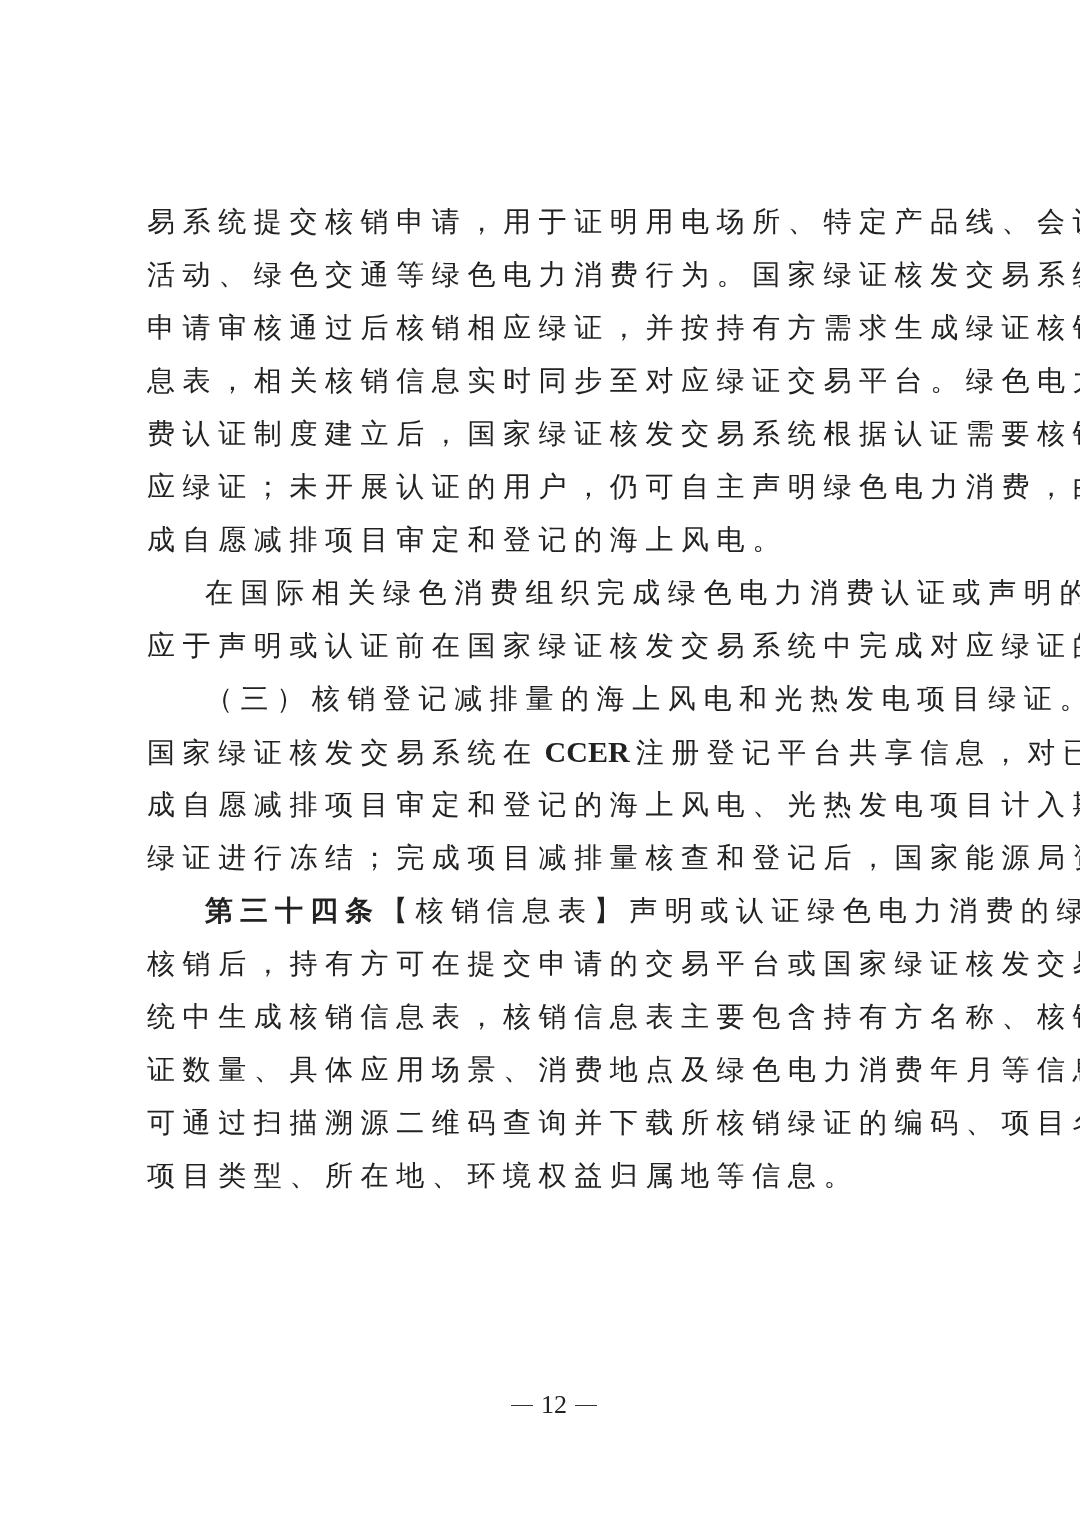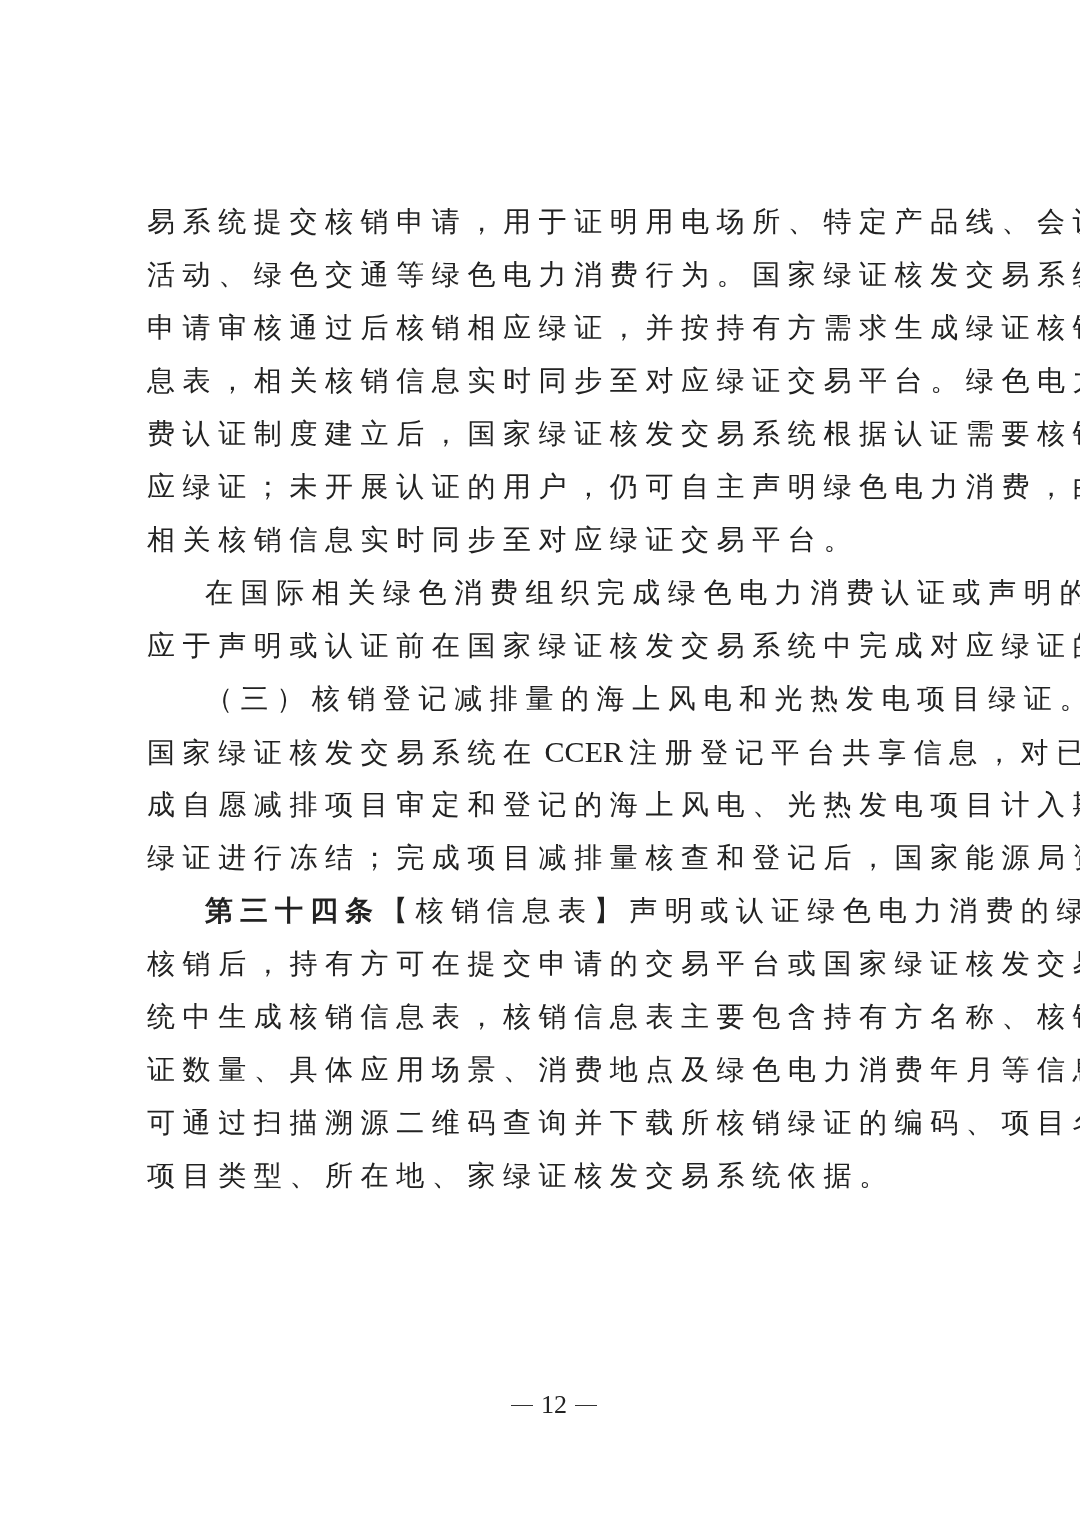--- a/index.html
+++ b/index.html
@@ -44,20 +44,21 @@
       font-family: "DejaVu Sans", "Liberation Sans", sans-serif;
       font-weight: bold;
       letter-spacing: 7px;
       text-align: right;
     }
     .line .latin {
       font-family: "Liberation Serif", serif;
       letter-spacing: 0;
       font-size: 30px;
       margin: 0 6px;
+      font-weight: bold;
     }
     .page-number {
       position: absolute;
       left: 14px;
       width: 1080px;
       top: 1390px;
       text-align: center;
       font-family: "Liberation Serif", serif;
       font-size: 26px;
       color: #222222;
@@ -78,38 +79,38 @@
 
 <div class="page">
   <div class="body-text">
 
     <div class="line">易系统提交核销申请，用于证明用电场所、特定产品线、会议或</div>
     <div class="line">活动、绿色交通等绿色电力消费行为。国家绿证核发交易系统在</div>
     <div class="line">申请审核通过后核销相应绿证，并按持有方需求生成绿证核销信</div>
     <div class="line">息表，相关核销信息实时同步至对应绿证交易平台。绿色电力消</div>
     <div class="line">费认证制度建立后，国家绿证核发交易系统根据认证需要核销对</div>
     <div class="line">应绿证；未开展认证的用户，仍可自主声明绿色电力消费，由国</div>
-    <div class="line">相关核销信息实时同步至对应绿证交易平台。</div>
+    <div class="line">成自愿减排项目审定和登记的海上风电。</div>
 
     <div class="line indent">在国际相关绿色消费组织完成绿色电力消费认证或声明的，</div>
     <div class="line">应于声明或认证前在国家绿证核发交易系统中完成对应绿证的</div>
 
     <div class="line indent">（三）核销登记减排量的海上风电和光热发电项目绿证。国</div>
     <div class="line">
       <span>国家绿证核发交易系统在</span><span class="latin">CCER</span><span>注册登记平台共享信息，对已完</span>
     </div>
     <div class="line">成自愿减排项目审定和登记的海上风电、光热发电项目计入期内</div>
     <div class="line">绿证进行冻结；完成项目减排量核查和登记后，国家能源局资质</div>
 
     <div class="line indent">
       <span class="bold">第三十四条</span><span>【核销信息表】声明或认证绿色电力消费的绿证</span>
     </div>
     <div class="line">核销后，持有方可在提交申请的交易平台或国家绿证核发交易系</div>
     <div class="line">统中生成核销信息表，核销信息表主要包含持有方名称、核销绿</div>
     <div class="line">证数量、具体应用场景、消费地点及绿色电力消费年月等信息，</div>
     <div class="line">可通过扫描溯源二维码查询并下载所核销绿证的编码、项目名称、</div>
-    <div class="line">项目类型、所在地、家绿证核发交易系统依据。</div>
+    <div class="line">项目类型、所在地、环境权益归属地等信息。</div>
   </div>
 
   <div class="page-number">
     <span class="dash"></span><span>12</span><span class="dash"></span>
   </div>
 </div>
 
 </body></html>

